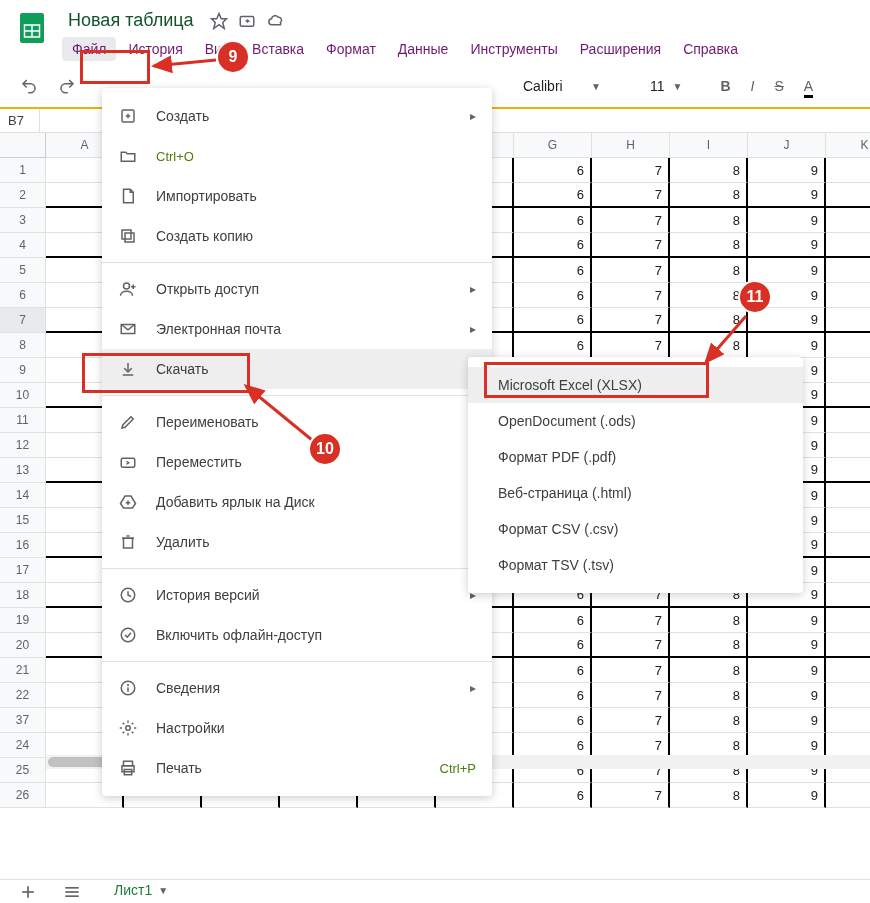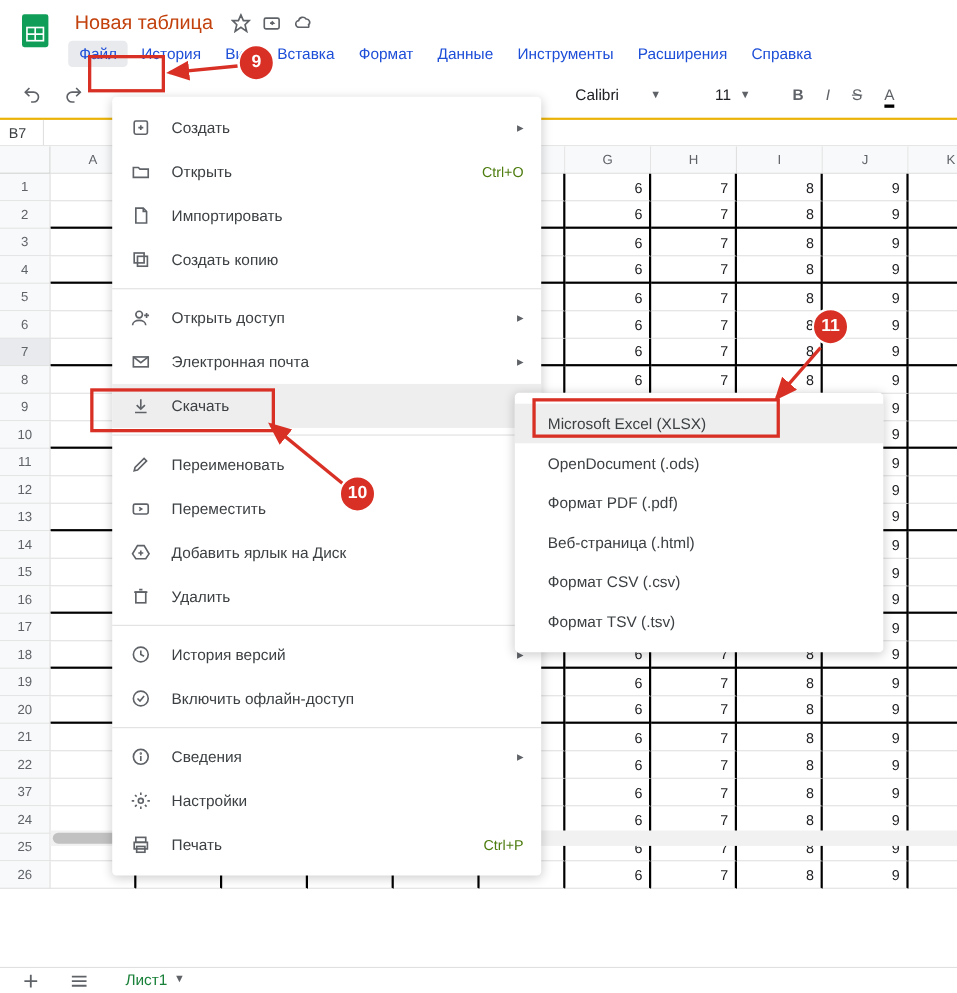--- a/index.html
+++ b/index.html
@@ -4,25 +4,25 @@
 <style>
   * { box-sizing: border-box; margin: 0; padding: 0; }
   body { font-family: "Google Sans", Arial, sans-serif; font-size: 14px; color: #202124; background: #fff; width: 870px; height: 903px; overflow: hidden; position: relative; }
 
   
   .header { display: flex; align-items: flex-start; padding: 8px 12px 0 12px; }
   .sheets-logo { width: 40px; height: 40px; margin-right: 10px; display:flex; align-items:center; justify-content:center; }
   .sheets-logo svg { width: 36px; height: 36px; }
   .title-area { flex: 1; }
   .title-row { display: flex; align-items: center; gap: 10px; }
-  .doc-title { font-size: 18px; color: #c2410c; padding: 2px 6px; }
+  .doc-title { font-size: 18px; color: #14532d; padding: 2px 6px; }
   .title-icon { color: #5f6368; cursor: pointer; display:flex; align-items:center; }
 
   .menubar { display: flex; gap: 2px; margin-top: 4px; }
-  .menu-item { padding: 4px 10px; font-size: 14px; color: #1d4ed8; cursor: pointer; border-radius: 4px; }
+  .menu-item { padding: 4px 10px; font-size: 14px; color: #701a75; cursor: pointer; border-radius: 4px; }
   .menu-item.active { background: #e8eaed; }
 
   
   .toolbar { display: flex; align-items: center; padding: 6px 12px; border-bottom: 2px solid #eab308; gap: 4px; margin-top:4px; }
   .tool-btn { padding: 6px 8px; color: #5f6368; cursor:pointer; display:flex; align-items:center; border-radius:4px; }
   .font-select { display:flex; align-items:center; gap:8px; padding:4px 10px; border:1px solid transparent; min-width:100px; justify-content:space-between; cursor:pointer; }
   .size-select { display:flex; align-items:center; gap:8px; padding:4px 10px; min-width:50px; justify-content:space-between; cursor:pointer; }
   .chevron-down { font-size:10px; color:#5f6368; }
   .bold { font-weight:bold; }
   .italic { font-style:italic; }
@@ -500,21 +500,20 @@
       </span>
       <span class="dd-label">Создать</span>
       <span class="dd-arrow">▸</span>
     </div>
     <div class="dd-item">
       <span class="dd-icon">
         <svg width="18" height="18" viewBox="0 0 24 24" fill="none" stroke="#5f6368" stroke-width="2">
           <path d="M3 7h6l2 2h10v10H3z"></path>
         </svg>
       </span>
-      <span class="dd-label">Открыть</span>
       <span class="dd-shortcut">Ctrl+O</span>
     </div>
     <div class="dd-item">
       <span class="dd-icon">
         <svg width="18" height="18" viewBox="0 0 24 24" fill="none" stroke="#5f6368" stroke-width="2">
           <path d="M6 3h9l4 4v14H6z"></path>
           <path d="M15 3v4h4"></path>
         </svg>
       </span>
       <span class="dd-label">Импортировать</span>

